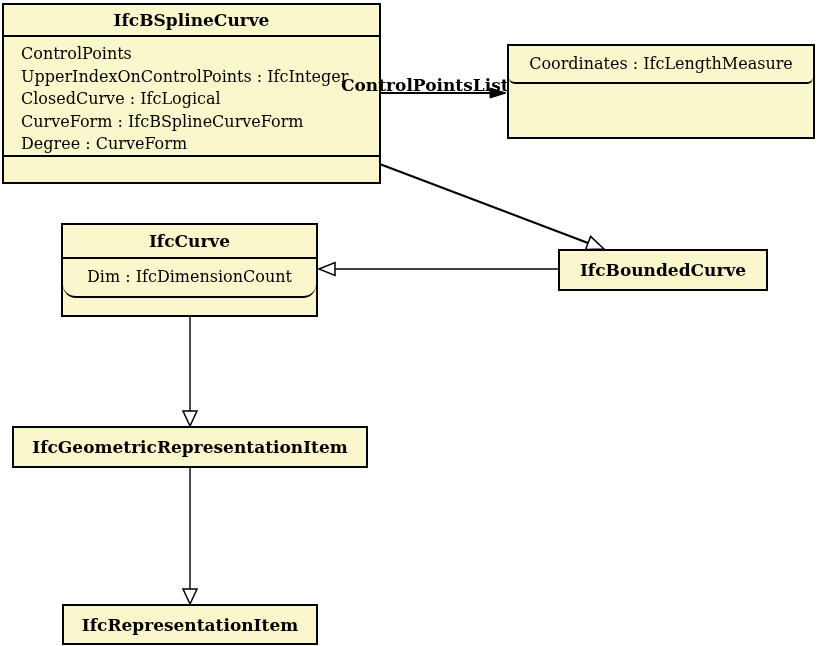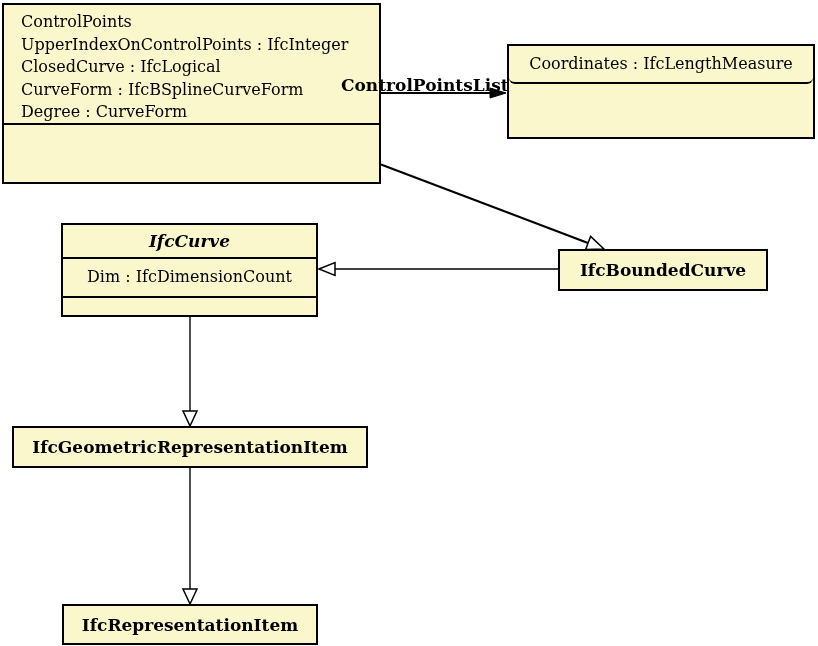--- a/index.html
+++ b/index.html
@@ -100,40 +100,41 @@
     <polygon points="319,269 335,262.5 335,275.5" fill="#ffffff" stroke="#000" stroke-width="1.5"></polygon>
 
     <line x1="190" y1="317" x2="190" y2="411" stroke="#000" stroke-width="1.4"></line>
     <polygon points="190,426 183,411 197,411" fill="#ffffff" stroke="#000" stroke-width="1.5"></polygon>
 
     <line x1="190" y1="468" x2="190" y2="589" stroke="#000" stroke-width="1.4"></line>
     <polygon points="190,604 183,589 197,589" fill="#ffffff" stroke="#000" stroke-width="1.5"></polygon>
   </svg>
 
   <div class="uml-class" style="left:2px; top:3px; width:379px; height:181px;">
+    <div class="uml-title" style="height:32px;">IfcBSplineCurve</div>
     <div class="uml-attrs left" style="height:120px;">
       <div class="uml-attr">ControlPoints</div>
       <div class="uml-attr">UpperIndexOnControlPoints : IfcInteger</div>
       <div class="uml-attr">ClosedCurve : IfcLogical</div>
       <div class="uml-attr">CurveForm : IfcBSplineCurveForm</div>
       <div class="uml-attr">Degree : CurveForm</div>
     </div>
     <div class="uml-empty"></div>
   </div>
 
   <div class="uml-class" style="left:507px; top:44px; width:308px; height:95px;">
     <div class="uml-attrs centered" style="height:38px;border-radius:6px;">
       <div class="uml-attr">Coordinates : IfcLengthMeasure</div>
     </div>
     <div class="uml-empty"></div>
   </div>
 
   <div class="uml-class" style="left:61px; top:223px; width:257px; height:94px;">
-    <div class="uml-title" style="height:34px;font-style:italic;">IfcCurve</div>
-    <div class="uml-attrs centered" style="height:39px;">
+    <div class="uml-title" style="height:34px;">IfcCurve</div>
+    <div class="uml-attrs centered" style="height:39px;border-radius:13px;">
       <div class="uml-attr">Dim : IfcDimensionCount</div>
     </div>
     <div class="uml-empty"></div>
   </div>
 
   <div class="uml-class single" style="left:12px; top:426px; width:356px; height:42px;">
     <div class="uml-title">IfcGeometricRepresentationItem</div>
   </div>
 
   <div class="uml-class single" style="left:558px; top:249px; width:210px; height:42px;">

